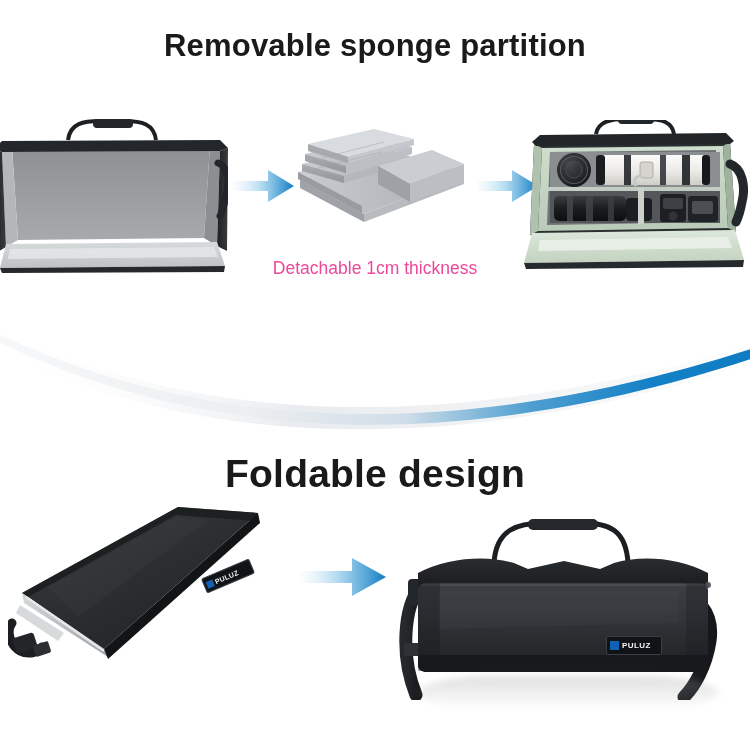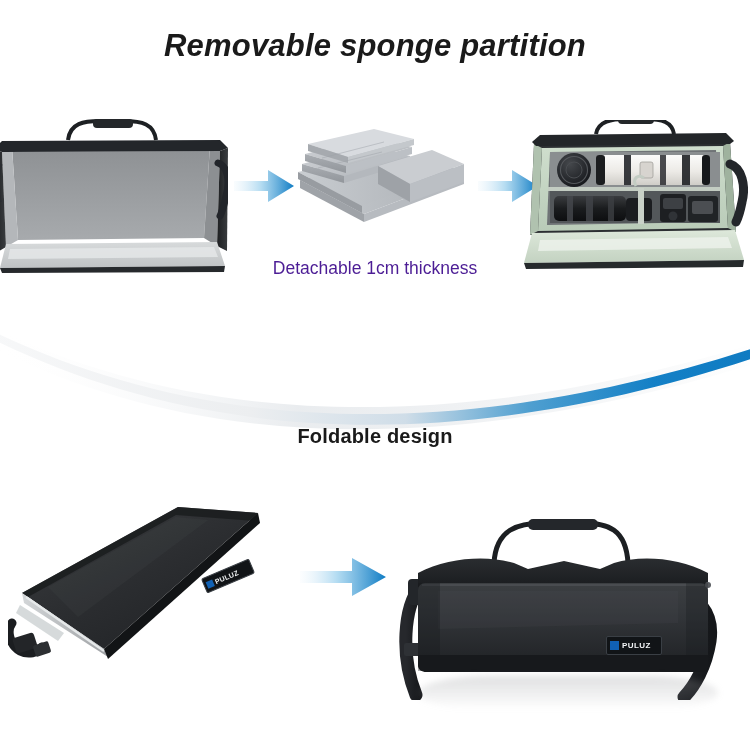--- a/index.html
+++ b/index.html
@@ -21,32 +21,32 @@
 
   
   .section-title {
     position: absolute;
     width: 100%;
     text-align: center;
     font-weight: bold;
     color: #1a1a1a;
     letter-spacing: 0.2px;
   }
-  #title-1 { top: 28px; font-size: 31px; font-style: italic; }
-  #title-2 { top: 425px; font-size: 20px; text-align: center; }
+  #title-1 { top: 28px; font-size: 31px; }
+  #title-2 { top: 452px; font-size: 39px; text-align: center; }
 
   .caption {
     position: absolute;
     width: 320px;
     left: 215px;
     top: 256px;
     text-align: center;
     font-size: 17.5px;
     line-height: 24px;
-    color: #4c1d95;
+    color: #ec4899;
   }
 
   
   #divider {
     position: absolute;
     left: 0;
     top: 318px;
     width: 750px;
     height: 112px;
   }

